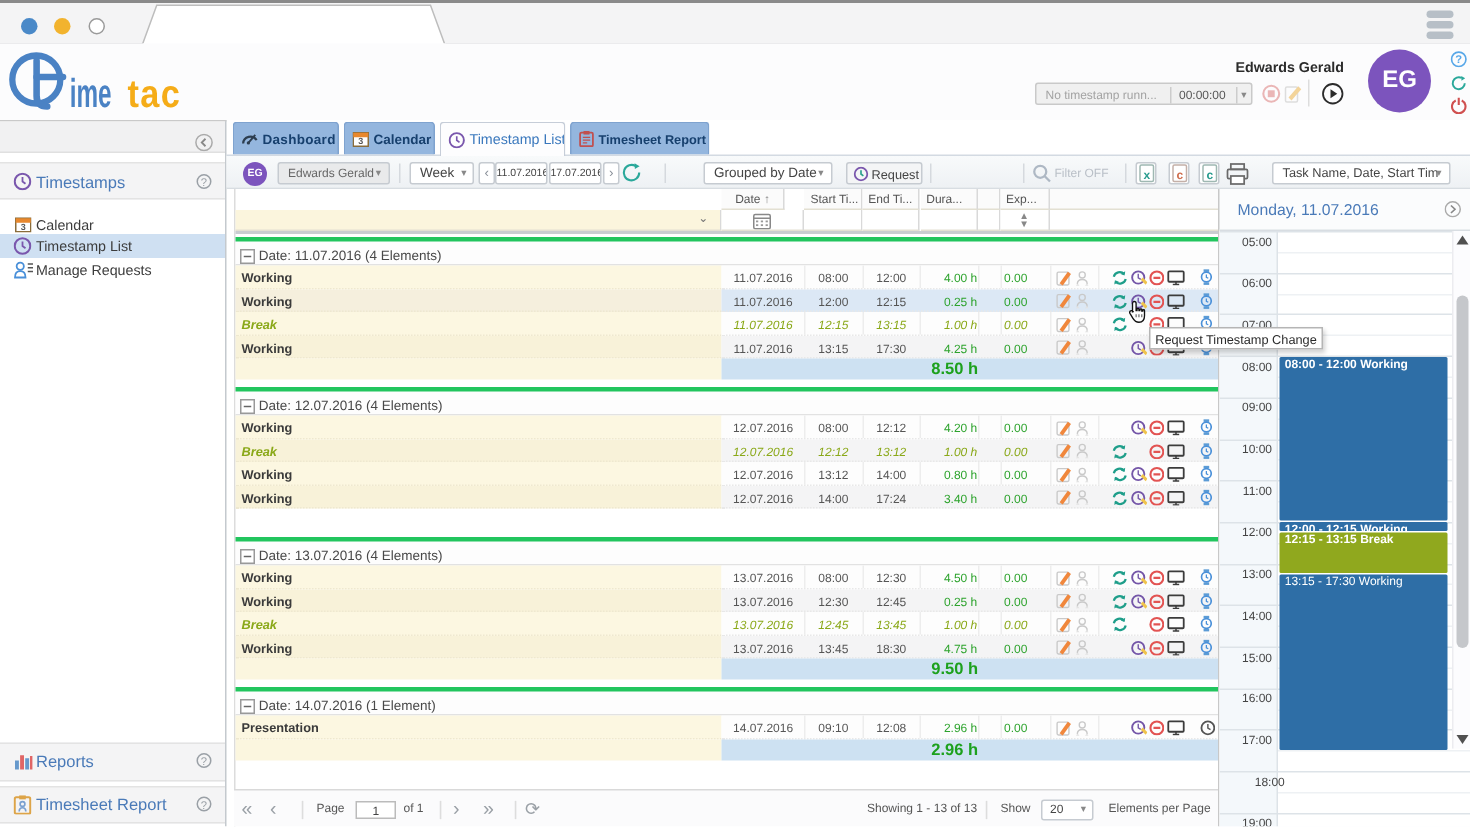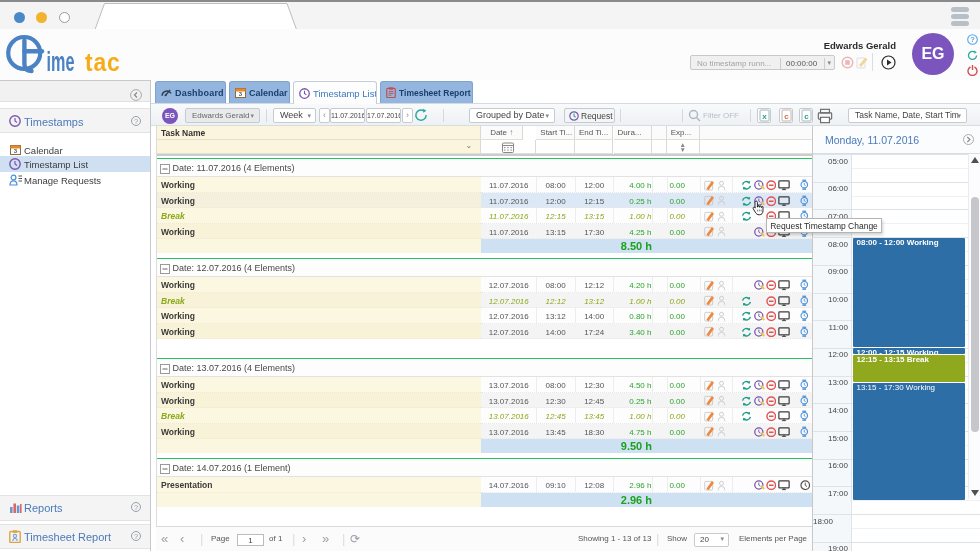--- a/index.html
+++ b/index.html
@@ -23,21 +23,21 @@
 .tab.inactive{background:#94b6de;border:1px solid #7fa3cf;border-bottom:none;color:#17406e;}
 .tab.active{background:#fdfdfe;border:1px solid #c6cdd8;border-bottom:none;color:#3a78bd;z-index:5;height:23px;font-size:9.5px;}
 #toolbar{position:absolute;left:151px;top:103px;width:829px;height:23px;background:linear-gradient(#f8fafb,#eef1f4);border-top:1px solid #d3dae2;border-bottom:1px solid #d8dde2;}
 .tctl{position:absolute;top:4px;height:15px;background:#fff;border:1px solid #c6cbd1;border-radius:2px;font-size:9px;color:#444;line-height:13px;white-space:nowrap;overflow:hidden;}
 .tsep{position:absolute;top:5px;height:13px;width:1px;background:#d5d9de;}
 .chev{position:absolute;color:#888;font-size:7px;line-height:7px;}
 #tablewrap{position:absolute;left:156px;top:126px;width:656px;height:425px;background:#fff;border-left:1px solid #dcdcdc;}
 .hrow{position:absolute;left:0;top:0;width:656px;height:14px;}
 .frow{position:absolute;left:0;top:14px;width:656px;height:14px;}
 .hcell{position:absolute;top:0;height:100%;border-right:1px solid #d9d9d9;border-bottom:1px solid #e3e0d2;font-size:8px;color:#555;}
-.grouphead{position:absolute;left:0;width:656px;height:19.5px;background:#fdfdfd;border-top:1px solid #22c55e;border-bottom:1px solid #e2e2e2;font-size:9px;color:#484848;line-height:19px;}
+.grouphead{position:absolute;left:0;width:656px;height:19.5px;background:#fdfdfd;border-top:3px solid #22c55e;border-bottom:1px solid #e2e2e2;font-size:9px;color:#484848;line-height:19px;}
 .row{position:absolute;left:0;width:656px;height:15.5px;font-size:8px;}
 .tcell{position:absolute;left:0;top:0;width:324.2px;height:100%;background:#fcf7e1;font-weight:bold;font-size:8.5px;color:#3a3a3a;padding-left:4px;line-height:17px;border-bottom:1px dotted #eee8d0;}
 .row.even .tcell{background:#f8f2d9;}
 .rright{position:absolute;left:324.2px;top:0;width:331.8px;height:100%;background:#fdfdfd;border-bottom:1px dotted #e8e8e8;background-image:linear-gradient(#ededed,#ededed),linear-gradient(#ededed,#ededed),linear-gradient(#ededed,#ededed),linear-gradient(#ededed,#ededed),linear-gradient(#ededed,#ededed),linear-gradient(#ededed,#ededed),linear-gradient(#ededed,#ededed);background-repeat:no-repeat;background-size:1px 100%;background-position:55.1px 0,93.7px 0,132.3px 0,170.8px 0,185.5px 0,218.6px 0,251.3px 0;}
 .row.even .rright{background:#f4f4f5;}
 .row.hov .rright{background:#dce8f5;}
 .row.hov .tcell{background:#f5efdd;}
 .dcell{position:absolute;top:0;height:100%;color:#555;line-height:17px;}
 .cen{text-align:center;}
 .rgt{text-align:right;}
@@ -279,21 +279,20 @@
         <rect x="2.8" y="10.6" width="4.4" height="2" fill="#5b9bd5"></rect>
         <circle cx="5" cy="6.4" r="3.8" fill="none" stroke="#4a90d9" stroke-width="1.3"></circle>
         <path d="M5 4.5 V6.6 L6.5 7.4" fill="none" stroke="#4a90d9" stroke-width="1"></path>
       </symbol>
 <symbol id="i-greyclock" viewBox="0 0 12 12">
         <circle cx="6" cy="6" r="4.9" fill="none" stroke="#555" stroke-width="1.4"></circle>
         <path d="M6 3 V6.2 L8 7.4" fill="none" stroke="#555" stroke-width="1.1"></path>
       </symbol>
 </svg>
 <div class="hrow">
-<div class="hcell" style="left:0;width:324.2px;background:#fbf5dd;font-weight:bold;color:#333;font-size:8.5px;padding-left:4px;line-height:14px;">Task Name</div>
 <div class="hcell cen" style="left:324.2px;width:42px;background:#fbfbfb;line-height:14px;">Date <span style="color:#888;">↑</span></div>
 <div class="hcell" style="left:379.3px;width:38.6px;background:#fbfbfb;padding-left:4px;line-height:14px;">Start Ti...</div>
 <div class="hcell" style="left:417.9px;width:38.6px;background:#fbfbfb;padding-left:4px;line-height:14px;">End Ti...</div>
 <div class="hcell" style="left:456.5px;width:38.5px;background:#fbfbfb;padding-left:4px;line-height:14px;">Dura...</div>
 <div class="hcell" style="left:495px;width:14.7px;background:#fbfbfb;"></div>
 <div class="hcell" style="left:509.7px;width:33.1px;background:#fbfbfb;padding-left:4px;line-height:14px;">Exp...</div>
 <div class="hcell" style="left:542.8px;width:113.2px;background:#fbfbfb;border-right:none;"></div>
 </div>
 <div class="frow">
 <div class="hcell" style="left:0;width:324.2px;background:#fbf5dd;">
@@ -776,21 +775,21 @@
 <div style="position:absolute;left:39px;top:290.9px;width:129px;height:1px;background:#eef1f4;"></div>
 <div style="position:absolute;left:0;top:279.5px;width:35px;text-align:right;font-size:8px;color:#444;">15:00</div>
 <div style="position:absolute;left:0;top:304.7px;width:168px;height:1px;background:#dde3e8;"></div>
 <div style="position:absolute;left:39px;top:318.6px;width:129px;height:1px;background:#eef1f4;"></div>
 <div style="position:absolute;left:0;top:307.2px;width:35px;text-align:right;font-size:8px;color:#444;">16:00</div>
 <div style="position:absolute;left:0;top:332.4px;width:168px;height:1px;background:#dde3e8;"></div>
 <div style="position:absolute;left:39px;top:346.2px;width:129px;height:1px;background:#eef1f4;"></div>
 <div style="position:absolute;left:0;top:334.9px;width:35px;text-align:right;font-size:8px;color:#444;">17:00</div>
 <div style="position:absolute;left:0;top:360.1px;width:168px;height:1px;background:#dde3e8;"></div>
 <div style="position:absolute;left:39px;top:373.9px;width:129px;height:1px;background:#eef1f4;"></div>
-<div style="position:absolute;left:0;top:362.6px;width:35px;text-align:left;font-size:8px;color:#444;">18:00</div>
+<div style="position:absolute;left:16px;top:362.6px;width:35px;text-align:center;font-size:8px;color:#444;">18:00</div>
 <div style="position:absolute;left:0;top:387.8px;width:168px;height:1px;background:#dde3e8;"></div>
 <div style="position:absolute;left:0;top:390.3px;width:35px;text-align:right;font-size:8px;color:#444;">19:00</div>
 <div style="position:absolute;left:39.5px;top:83.6px;width:112px;height:109.8px;background:#2e6ea6;border-radius:1px;overflow:hidden;">
         <span style="position:absolute;left:4px;top:0;font-size:8px;font-weight:bold;color:#fff;white-space:nowrap;line-height:10px;">08:00 - 12:00 Working</span>
       </div>
 <div style="position:absolute;left:39.5px;top:194.4px;width:112px;height:5.9px;background:#2e6ea6;border-radius:1px;overflow:hidden;">
         <span style="position:absolute;left:4px;top:0;font-size:8px;font-weight:bold;color:#fff;white-space:nowrap;line-height:10px;">12:00 - 12:15 Working</span>
       </div>
 <div style="position:absolute;left:39.5px;top:201.3px;width:112px;height:26.7px;background:#90a81e;border-radius:1px;overflow:hidden;">
         <span style="position:absolute;left:4px;top:0;font-size:8px;font-weight:bold;color:#fff;white-space:nowrap;line-height:10px;">12:15 - 13:15 Break</span>

